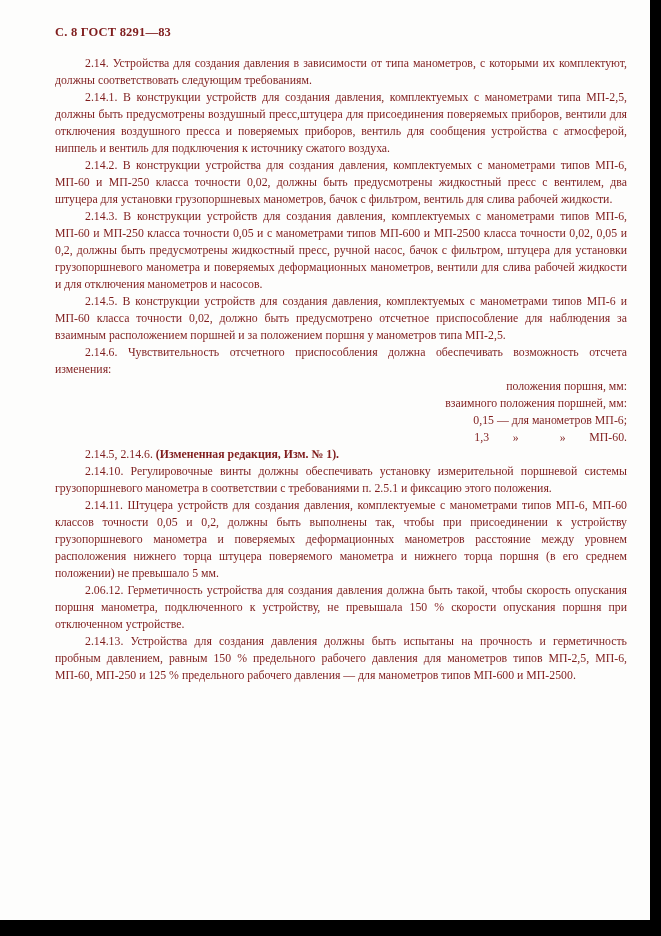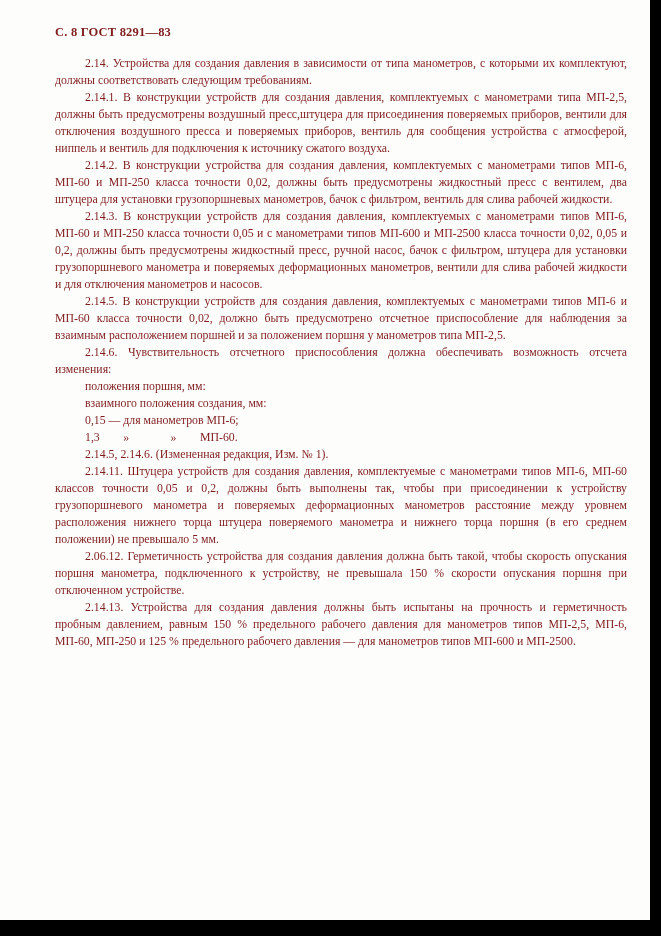--- a/index.html
+++ b/index.html
@@ -37,25 +37,25 @@
   }
 
   .para {
     margin: 0;
     text-indent: 30px;
     text-align: justify;
   }
 
   .plain-line {
     padding-left: 30px;
-    text-align: left;
+    text-align: right;
     white-space: pre-wrap;
   }
 
-  .amendment-bold { font-weight: normal; }
+  .amendment-bold { font-weight: bold; }
 
   .scan-edge-right {
     position: absolute;
     top: 0; right: 0;
     width: 11px; height: 936px;
     background: #000;
   }
   .scan-edge-bottom {
     position: absolute;
     left: 0; bottom: 0;
@@ -74,26 +74,27 @@
 
   <div class="text-block">
     <p class="para">2.14. Устройства для создания давления в зависимости от типа манометров, с которыми их комплектуют, должны соответствовать следующим требованиям.</p>
     <p class="para">2.14.1. В конструкции устройств для создания давления, комплектуемых с манометрами типа МП-2,5, должны быть предусмотрены воздушный пресс,штуцера для присоединения поверяемых приборов, вентили для отключения воздушного пресса и поверяемых приборов, вентиль для сообщения устройства с атмосферой, ниппель и вентиль для подключения к источнику сжатого воздуха.</p>
     <p class="para">2.14.2. В конструкции устройства для создания давления, комплектуемых с манометрами типов МП-6, МП-60 и МП-250 класса точности 0,02, должны быть предусмотрены жидкостный пресс с вентилем, два штуцера для установки грузопоршневых манометров, бачок с фильтром, вентиль для слива рабочей жидкости.</p>
     <p class="para">2.14.3. В конструкции устройств для создания давления, комплектуемых с манометрами типов МП-6, МП-60 и МП-250 класса точности 0,05 и с манометрами типов МП-600 и МП-2500 класса точности 0,02, 0,05 и 0,2, должны быть предусмотрены жидкостный пресс, ручной насос, бачок с фильтром, штуцера для установки грузопоршневого манометра и поверяемых деформационных манометров, вентили для слива рабочей жидкости и для отключения манометров и насосов.</p>
     <p class="para">2.14.5. В конструкции устройств для создания давления, комплектуемых с манометрами типов МП-6 и МП-60 класса точности 0,02, должно быть предусмотрено отсчетное приспособление для наблюдения за взаимным расположением поршней и за положением поршня у манометров типа МП-2,5.</p>
     <p class="para">2.14.6. Чувствительность отсчетного приспособления должна обеспечивать возможность отсчета изменения:</p>
 
     <div class="plain-line">положения поршня, мм:</div>
-    <div class="plain-line">взаимного положения создания, мм:</div>
+    <div class="plain-line">взаимного положения поршней, мм:</div>
     <div class="plain-line">0,15 — для манометров МП-6;</div>
     <div class="plain-line">1,3        »              »        МП-60.</div>
 
     <p class="para"><span>2.14.5, 2.14.6. </span><span class="amendment-bold">(Измененная редакция, Изм. № 1).</span></p>
 
+    <p class="para">2.14.10. Регулировочные винты должны обеспечивать установку измерительной поршневой системы грузопоршневого манометра в соответствии с требованиями п. 2.5.1 и фиксацию этого положения.</p>
     <p class="para">2.14.11. Штуцера устройств для создания давления, комплектуемые с манометрами типов МП-6, МП-60 классов точности 0,05 и 0,2, должны быть выполнены так, чтобы при присоединении к устройству грузопоршневого манометра и поверяемых деформационных манометров расстояние между уровнем расположения нижнего торца штуцера поверяемого манометра и нижнего торца поршня (в его среднем положении) не превышало 5 мм.</p>
     <p class="para">2.06.12. Герметичность устройства для создания давления должна быть такой, чтобы скорость опускания поршня манометра, подключенного к устройству, не превышала 150 % скорости опускания поршня при отключенном устройстве.</p>
     <p class="para">2.14.13. Устройства для создания давления должны быть испытаны на прочность и герметичность пробным давлением, равным 150 % предельного рабочего давления для манометров типов МП-2,5, МП-6, МП-60, МП-250 и 125 % предельного рабочего давления — для манометров типов МП-600 и МП-2500.</p>
   </div>
 
   <div class="scan-edge-right"></div>
   <div class="scan-edge-bottom"></div>
 
 </div>
 

